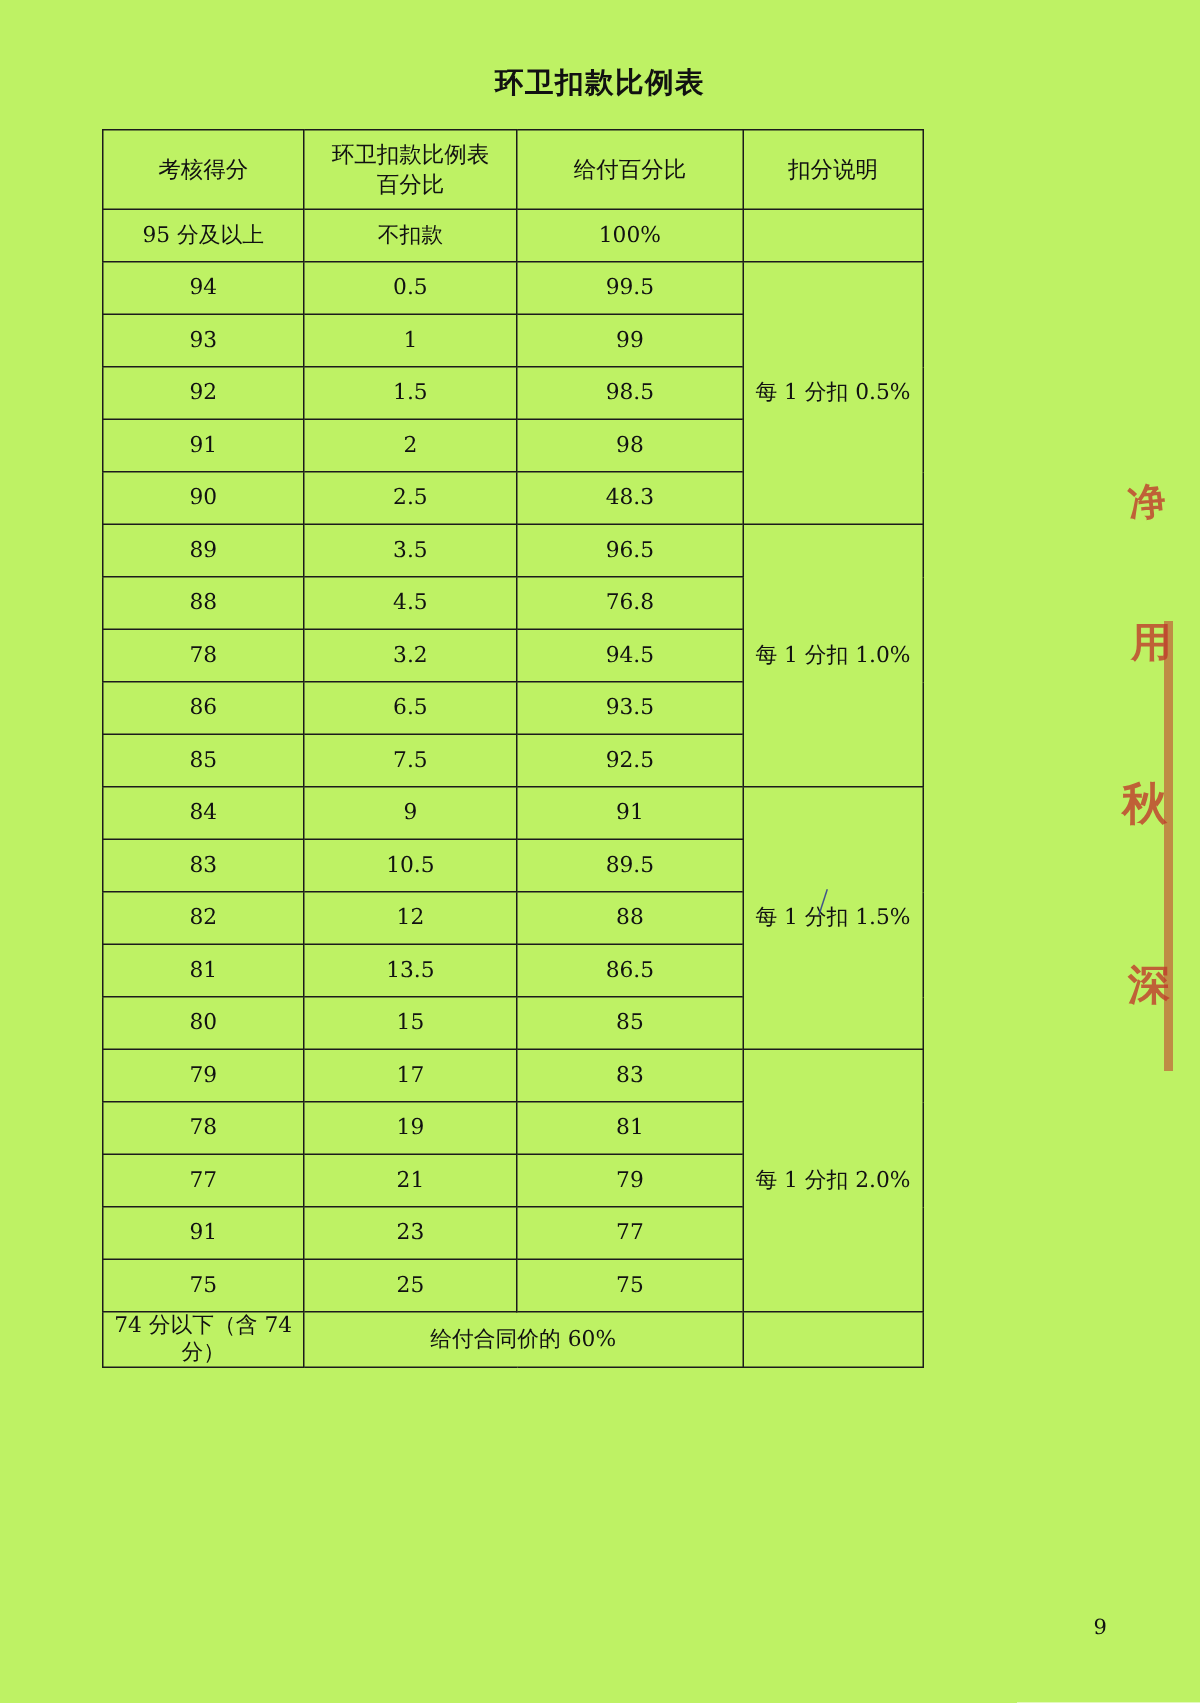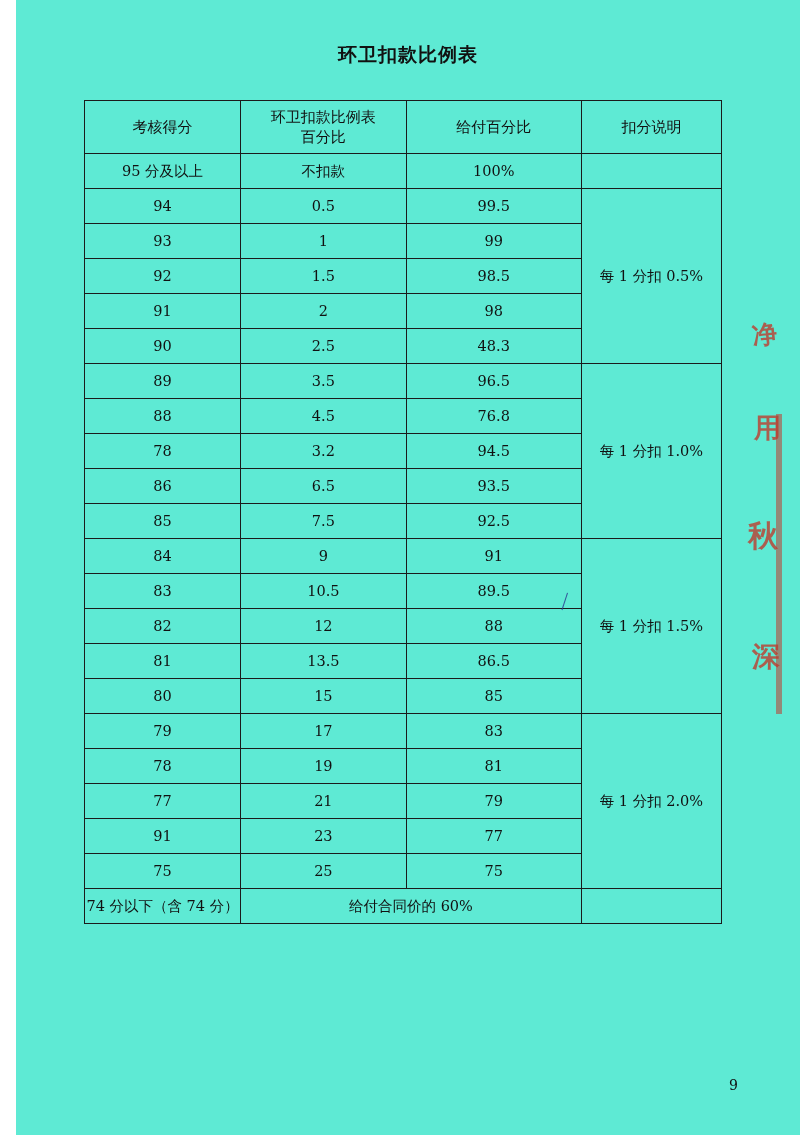--- a/index.html
+++ b/index.html
@@ -11,39 +11,38 @@
     width: 800px;
     height: 1135px;
     position: relative;
     font-family: "Liberation Serif", "DejaVu Serif", serif;
     color: #111111;
     overflow: hidden;
   }
   .page {
     position: absolute;
     inset: 0;
-    background: #5eead4;
-    margin-left: 16px;
+    background: #bef264;
   }
   .doc-title {
     position: absolute;
     top: 42px;
     left: 0;
     width: 100%;
     text-align: center;
     font-size: 19px;
     font-weight: bold;
     letter-spacing: 1px;
     font-family: "DejaVu Serif", "Liberation Serif", serif;
   }
   .table-wrap {
     position: absolute;
-    top: 100px;
+    top: 86px;
     left: 68px;
-    width: 638px;
+    width: 548px;
   }
   table.ratio-table {
     border-collapse: collapse;
     width: 100%;
     table-layout: fixed;
   }
   table.ratio-table td,
   table.ratio-table th {
     border: 1px solid #1b1b1b;
     text-align: center;

